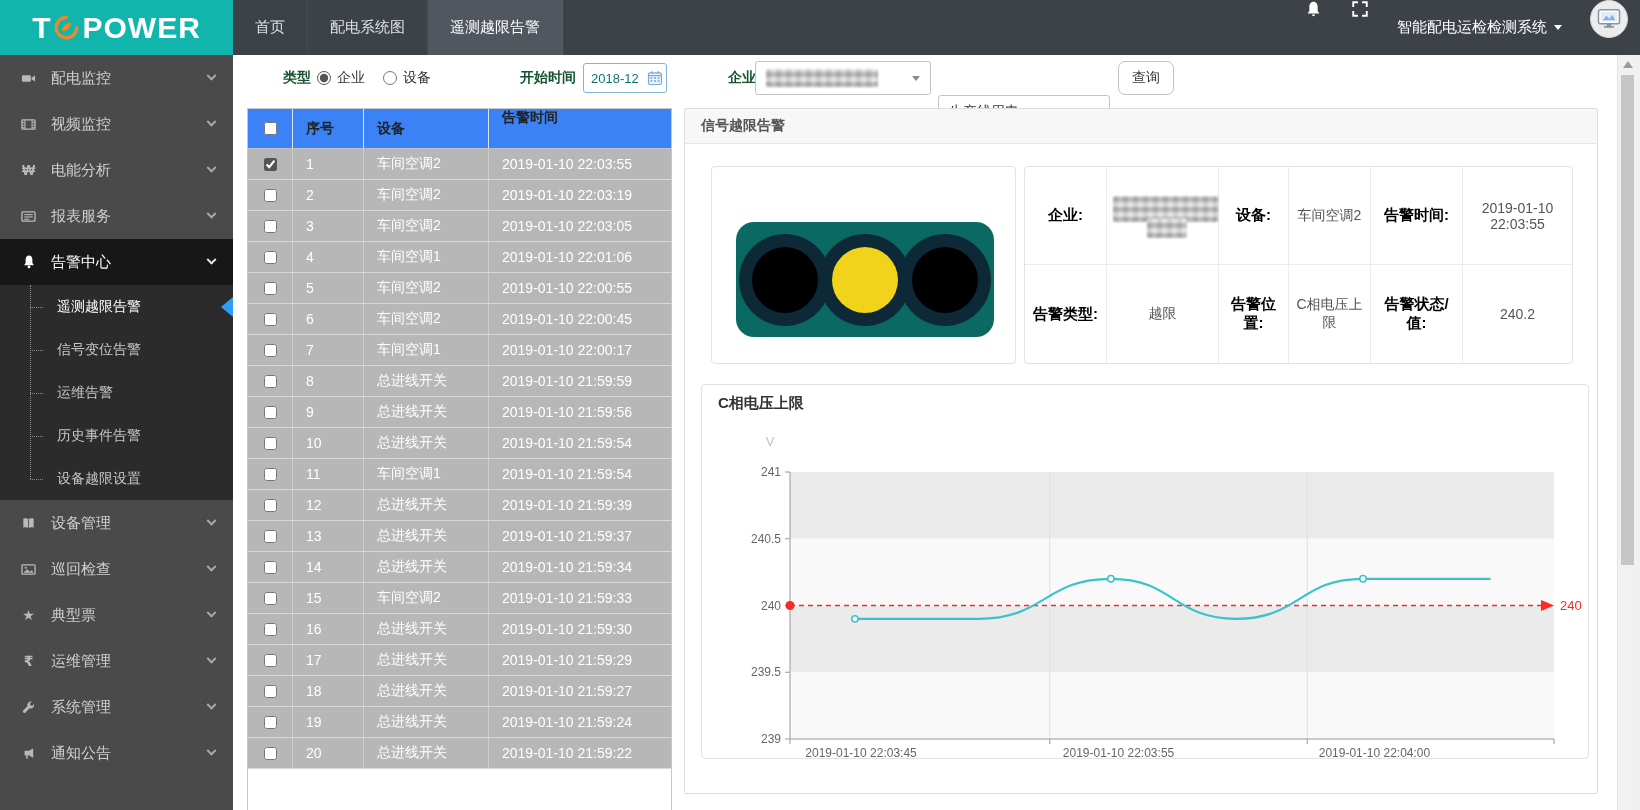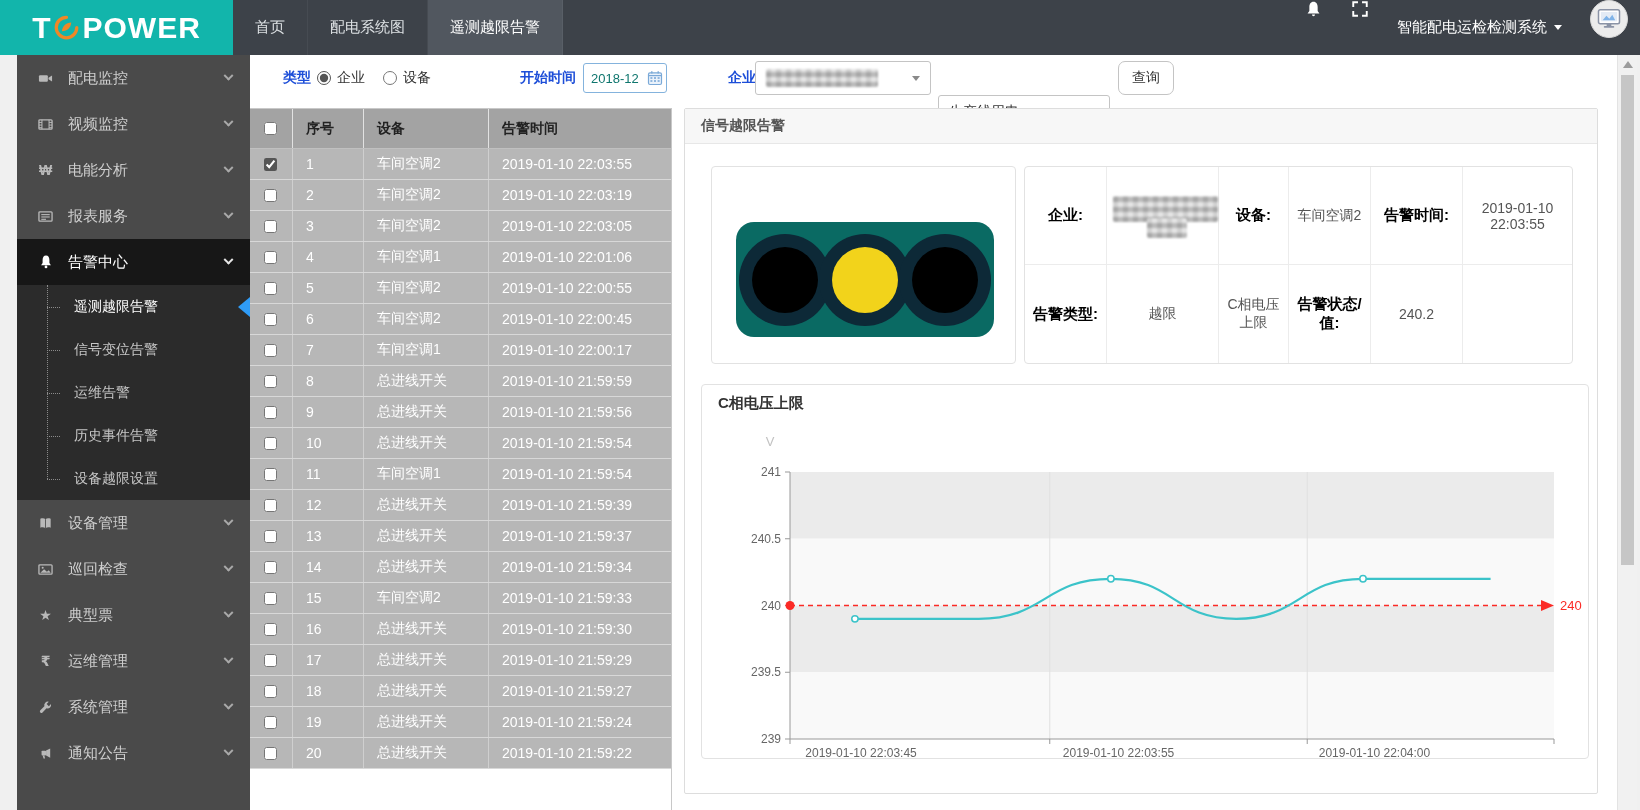--- a/index.html
+++ b/index.html
@@ -11,58 +11,58 @@
   .logo { width:233px; background:#12b5ab; display:flex; align-items:center; justify-content:center; gap:3px; }
   .logo-text { color:#fff; font-weight:bold; font-size:30px; letter-spacing:1px; line-height:1; }
   .tabs { display:flex; align-items:stretch; }
   .tab { padding:0 22px; display:flex; align-items:center; color:#dde1e4; font-size:15px; cursor:pointer; border-right:1px solid rgba(255,255,255,0.05); }
   .tab.active { background:#51575f; color:#fff; }
   .top-right { margin-left:auto; display:flex; gap:28px; padding-right:12px; }
   .sys-menu { display:flex; align-items:center; gap:7px; color:#fff; font-size:15px; cursor:pointer; }
   .avatar { width:38px; height:38px; border-radius:50%; background:#ececec; display:flex; align-items:center; justify-content:center; overflow:hidden; border:1px solid #d8d8d8; }
 
   
-  .sidebar { position:absolute; top:55px; left:0; width:233px; bottom:0; background:#4a4a4a; z-index:4;margin-left:17px; }
+  .sidebar { position:absolute; top:55px; left:0; width:233px; bottom:0; background:#4a4a4a; z-index:4; }
   .side-item { height:46px; display:flex; align-items:center; padding:0 18px 0 20px; color:#cfcfcf; font-size:15px; cursor:pointer; }
   .side-item .s-icon { width:17px; margin-right:14px; display:flex; justify-content:center; color:#b9b9b9; font-size:14px; }
   .side-item .chev { margin-left:auto; width:7px; height:7px; border-right:2px solid #a9a9a9; border-bottom:2px solid #a9a9a9; transform:rotate(45deg) translate(-2px,-2px); }
   .side-item.active-parent { background:#171717; color:#fff; }
   .side-item.active-parent .s-icon { color:#fff; }
   .side-item.active-parent .chev { border-color:#e6e6e6; }
   .submenu { background:#2b2b2b; position:relative; }
   .submenu::before { content:''; position:absolute; left:30px; top:0; bottom:21px; border-left:1px dotted #8b8b8b; }
   .sub-item { height:43px; display:flex; align-items:center; padding-left:57px; color:#c6c6c6; font-size:14px; position:relative; cursor:pointer; }
   .sub-item::before { content:''; position:absolute; left:30px; top:50%; width:13px; border-top:1px dotted #8b8b8b; }
   .sub-item.active { color:#fff; }
   .sub-item.active::after { content:''; position:absolute; right:0; top:50%; transform:translateY(-50%); border-top:10px solid transparent; border-bottom:10px solid transparent; border-right:12px solid #2f9cf7; }
 
   
   .main { position:absolute; left:233px; top:55px; right:23px; bottom:0; background:#fff; }
 
   
   .filterbar { position:absolute; left:0; top:0; right:0; height:46px; background:#fff; }
   .fb { position:absolute; top:50%; transform:translateY(-50%); }
-  .fb-label { font-weight:bold; color:#1d4ed8; font-size:14px; }
+  .fb-label { font-weight:bold; color:#14532d; font-size:14px; }
   .radio-group { display:flex; align-items:center; gap:6px; color:#333; }
   .radio-group input { accent-color:#555; width:14px; height:14px; }
   .date-input { width:84px; height:30px; border:1px solid #84b3dd; border-radius:3px; display:flex; align-items:center; padding:0 4px 0 7px; gap:4px; background:#fff; }
   .date-input input { border:none; outline:none; width:52px; font-size:13px; color:#0f766e; font-family:inherit; }
   .select { height:34px; border:1px solid #c4c4c4; border-radius:3px; background:#fff; display:flex; align-items:center; padding:0 10px; color:#333; position:relative; cursor:pointer; }
   .select .caret { position:absolute; right:10px; border-left:4px solid transparent; border-right:4px solid transparent; border-top:5px solid #8a8a8a; }
   .btn { height:34px; padding:0 13px; background:#fff; border:1px solid #c4c4c4; border-radius:7px; font-size:14px; color:#333; cursor:pointer; font-family:inherit; }
 
   
   .mosaic { background:
       repeating-linear-gradient(0deg, rgba(150,150,150,.55) 0 5px, rgba(225,225,225,.55) 5px 10px),
       repeating-linear-gradient(90deg, #bdbdbd 0 5px, #e9e9e9 5px 10px);
     filter:blur(1.3px); border-radius:2px; }
 
   
   .table-card { position:absolute; left:14px; top:53px; width:425px; bottom:0; background:#fff; border:1px solid #c8c8c8; border-bottom:none; }
-  .t-header { display:flex; height:40px; align-items:center; border-bottom:1px solid #c0c0c0; background:#a3a3a3; font-weight:bold; color:#222; }
+  .t-header { display:flex; height:40px; align-items:flex-start; border-bottom:1px solid #c0c0c0; background:#3b82f6; font-weight:bold; color:#222; }
   .t-row { display:flex; height:31px; align-items:center; background:#b7b7b7; color:#fff; border-bottom:1px solid #d8d8d8; cursor:pointer; }
   .c-check { width:45px; display:flex; justify-content:center; align-self:stretch; align-items:center; border-right:1px solid #cfcfcf; }
   .t-header .c-check { border-right:1px solid #e2e2e2; }
   .c-no { width:71px; padding-left:13px; align-self:stretch; display:flex; align-items:center; border-right:1px solid #cfcfcf; }
   .t-header .c-no { border-right:1px solid #e2e2e2; }
   .c-dev { width:125px; padding-left:13px; align-self:stretch; display:flex; align-items:center; border-right:1px solid #cfcfcf; }
   .t-header .c-dev { border-right:1px solid #e2e2e2; }
   .c-time { flex:1; padding-left:13px; }
   .t-row input, .t-header input { accent-color:#555; width:13px; height:13px; }
 
@@ -500,20 +500,21 @@
           <div class="mosaic" style="position:absolute;left:0;top:4px;width:105px;height:26px;"></div>
           <div class="mosaic" style="position:absolute;left:34px;top:26px;width:40px;height:20px;"></div>
         </div>
       </div>
       <div class="info-cell info-label">设备:</div>
       <div class="info-cell">车间空调2</div>
       <div class="info-cell info-label">告警时间:</div>
       <div class="info-cell">2019-01-10 22:03:55</div>
       <div class="info-cell info-label">告警类型:</div>
       <div class="info-cell">越限</div>
+      <div class="info-cell info-label">告警位置:</div>
       <div class="info-cell">C相电压上限</div>
       <div class="info-cell info-label">告警状态/值:</div>
       <div class="info-cell">240.2</div>
     </div>
 
     <div class="chart-card">
       <div class="chart-title">C相电压上限</div>
       <svg id="chart-svg" width="886" height="373">
           <rect x="88" y="87" width="764" height="66.75" fill="#ebebeb"></rect>
           <rect x="88" y="153.75" width="764" height="66.75" fill="#f9f9f9"></rect>

